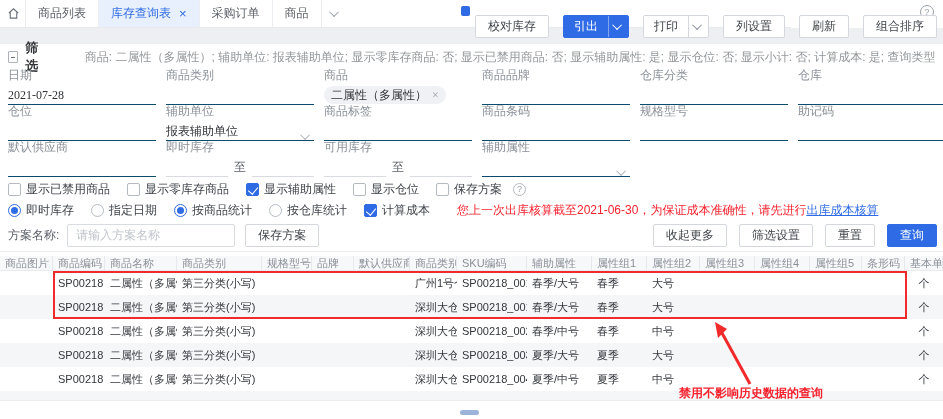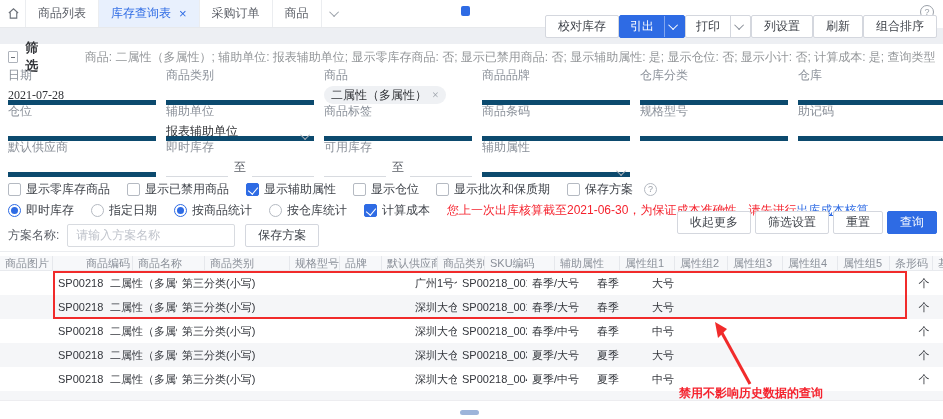--- a/index.html
+++ b/index.html
@@ -18,21 +18,21 @@
   .tab .x { margin-left:8px; color:#2e6be4; font-size:13px; line-height:1; }
   .tab-caret { display:flex; align-items:center; padding:0 10px; color:#9aa0a8; }
   .caret-glyph { width:7px; height:7px; border-left:1px solid currentColor; border-bottom:1px solid currentColor;
     transform:rotate(-45deg) translateY(-2px); display:inline-block; }
   .pin { position:absolute; left:461px; top:6px; width:9px; height:10px; background:#2e6be4; border-radius:2px; }
   .help { position:absolute; left:920px; top:5px; width:14px; height:14px; border:1px solid #9aa0a8;
     border-radius:50%; color:#9aa0a8; font-size:9px; line-height:12px; text-align:center; cursor:pointer; }
 
   
   .graystrip { position:absolute; left:0; top:28px; width:943px; height:16px; background:#edeff3; }
-  .toolbar { position:absolute; top:15px; right:6px; display:flex; gap:0; z-index:6;border-radius:6px; }
+  .toolbar { position:absolute; top:15px; right:6px; display:flex; gap:14px; z-index:6;border-radius:6px; }
   .btn { height:23px; padding:0 12px; background:#fff; border:1px solid #d4d7de; border-radius:2px;
     font-size:12px; color:#3f434a; line-height:21px; white-space:nowrap; cursor:pointer;
     font-family:inherit; display:inline-flex; align-items:center; }
   .split { display:inline-flex; align-items:stretch; height:23px; border:1px solid #d4d7de; border-radius:2px;
     background:#fff; color:#3f434a; cursor:pointer; overflow:hidden; }
   .split > .lbl { padding:0 10px; line-height:21px; font-size:12px; }
   .split > .dd { width:20px; display:flex; align-items:center; justify-content:center;
     border-left:1px solid #d4d7de; color:#8a8f98; }
   .split.blue { background:#2e6be4; border-color:#2e6be4; color:#fff; }
   .split.blue > .dd { border-left:1px solid rgba(255,255,255,.4); color:#fff; }
@@ -40,21 +40,21 @@
   
   .filter-head { position:absolute; left:8px; top:49px; right:8px; height:16px; display:flex; align-items:center; }
   .collapse-ic { width:12px; height:12px; border:1px solid #aeb3bb; border-radius:1px; position:relative; cursor:pointer; }
   .collapse-ic::after { content:""; position:absolute; left:2px; right:2px; top:5px; border-top:1px solid #6b7078; }
   .filter-title { font-size:13px; font-weight:700; color:#303236; margin-left:7px; }
   .filter-summary { margin-left:38px; font-size:12px; color:#939699; white-space:nowrap; overflow:hidden; }
 
   
   .fcell { position:absolute; width:148px;font-family:Liberation Serif, serif; }
   .fcell .lab { font-size:12px; color:#8a9099; height:15px; line-height:15px; white-space:nowrap; }
-  .fcell .val { margin-top:3px; height:19px; border-bottom:5px solid #0c4a6e; font-size:12px; color:#303236;
+  .fcell .val { margin-top:3px; height:19px; border-bottom:1px solid #0c4a6e; font-size:12px; color:#303236;
     line-height:18px; position:relative; white-space:nowrap; }
   .fcell .val.noline { border-bottom:none; }
   .fcell .val .sel-caret { position:absolute; right:4px; top:5px; color:#aeb3bb; }
   .tagchip { display:inline-flex; align-items:center; height:18px; background:#eff1f4; border-radius:9px;
     padding:0 7px; font-size:12px; color:#303236; }
   .tagchip .x { margin-left:5px; color:#9aa0a8; font-size:12px; line-height:1; cursor:pointer; }
   .range { display:flex; align-items:flex-end; margin-top:3px; }
   .range .ru { width:62px; height:19px; border-bottom:1px solid #d8dbe0; }
   .range .zhi { width:24px; text-align:center; font-size:12px; color:#5a5e66; line-height:19px; }
 
@@ -64,31 +64,31 @@
   .cb { width:13px; height:13px; border:1px solid #b5bac2; border-radius:2px; background:#fff; position:relative; flex:none; }
   .cb.on { background:#2e6be4; border-color:#2e6be4; }
   .cb.on::after { content:""; position:absolute; left:3px; top:1px; width:5px; height:8px;
     border-right:1.5px solid #fff; border-bottom:1.5px solid #fff; transform:rotate(40deg); }
   .rd { width:13px; height:13px; border:1px solid #b5bac2; border-radius:50%; background:#fff; position:relative; flex:none; }
   .rd.on { border-color:#2e6be4; }
   .rd.on::after { content:""; position:absolute; left:2px; top:2px; width:7px; height:7px; border-radius:50%; background:#2e6be4; }
   .opt .olab { margin-left:5px; font-size:12px; color:#3f434a; }
   .qmark { width:13px; height:13px; border:1px solid #b5bac2; border-radius:50%; color:#9aa0a8;
     font-size:9px; line-height:11px; text-align:center; margin-left:-6px; }
-  .warn { font-size:12px; color:#f5222d; white-space:nowrap; }
+  .warn { font-size:12px; color:#f5222d; margin-left:10px; white-space:nowrap; }
   .warnlink { color:#2e6be4; text-decoration:underline; cursor:pointer; }
 
   
   .planrow { position:absolute; left:8px; top:222px; height:26px; display:flex; align-items:center; }
   .planrow .plab { font-size:12px; color:#5a5e66; margin-right:8px; }
   .planrow input { width:168px; height:23px; border:1px solid #d8dbe0; border-radius:2px; padding:0 8px;
     font-size:12px; color:#303236; font-family:inherit; outline:none; }
   .planrow input::placeholder { color:#c0c4cc; }
   .planrow .btn { margin-left:10px; }
-  .filter-actions { position:absolute; right:6px; top:211px; display:flex; gap:4px; }
+  .filter-actions { position:absolute; right:6px; top:224px; display:flex; gap:12px; }
   .btn.primary { background:#2e6be4; border-color:#2e6be4; color:#fff; }
   .sep-line { position:absolute; left:0; top:251px; width:943px; border-top:1px solid #ebedf0; }
 
   
   .table { position:absolute; left:0; top:256px; width:943px; }
   .thead { display:flex; height:15px; background:#f7f8fa; border-bottom:1px solid #e8eaee; }
   .th { flex:none; font-size:11px; color:#8a8f98; line-height:14px; padding-left:5px;
     border-right:1px solid #e6e8ec; white-space:nowrap; overflow:hidden; }
   .tr { display:flex; height:24px; background:#fff; }
   .tr.alt { background:#f5f6f8; }
@@ -244,37 +244,33 @@
   <div class="lab">辅助属性</div>
   <div class="val">
     <span></span>
     <span class="sel-caret"><span class="caret-glyph"></span></span>
   </div>
 </div>
 
 <div class="optrow" style="top:181px">
   <span class="opt">
     <span class="cb"></span>
+    <span class="olab">显示已禁用商品</span>
+  </span>
+  <span class="opt">
+    <span class="cb"></span>
     <span class="olab">显示零库存商品</span>
-  </span>
-  <span class="opt">
-    <span class="cb"></span>
-    <span class="olab">显示已禁用商品</span>
   </span>
   <span class="opt">
     <span class="cb on"></span>
     <span class="olab">显示辅助属性</span>
   </span>
   <span class="opt">
     <span class="cb"></span>
     <span class="olab">显示仓位</span>
-  </span>
-  <span class="opt">
-    <span class="cb"></span>
-    <span class="olab">显示批次和保质期</span>
   </span>
   <span class="opt">
     <span class="cb"></span>
     <span class="olab">保存方案</span>
   </span>
   <span class="qmark">?</span>
 </div>
 
 <div class="optrow" style="top:202px">
   <span class="opt">
@@ -310,21 +306,21 @@
   <button class="btn">筛选设置</button>
   <button class="btn">重置</button>
   <button class="btn primary">查询</button>
 </div>
 
 <div class="sep-line"></div>
 
 <div class="table">
   <div class="thead">
       <div class="th" style="width: 53px;">商品图片</div>
-      <div class="th" style="width: 52px; margin-left: 28px;">商品编码</div>
+      <div class="th" style="width: 52px;">商品编码</div>
       <div class="th" style="width: 72px;">商品名称</div>
       <div class="th" style="width: 85px;">商品类别</div>
       <div class="th" style="width: 50px;">规格型号</div>
       <div class="th" style="width: 42px;">品牌</div>
       <div class="th" style="width: 56px;">默认供应商</div>
       <div class="th" style="width: 47px;">商品类别</div>
       <div class="th" style="width: 70px;">SKU编码</div>
       <div class="th" style="width: 65px;">辅助属性</div>
       <div class="th" style="width: 55px;">属性组1</div>
       <div class="th" style="width: 53px;">属性组2</div>

